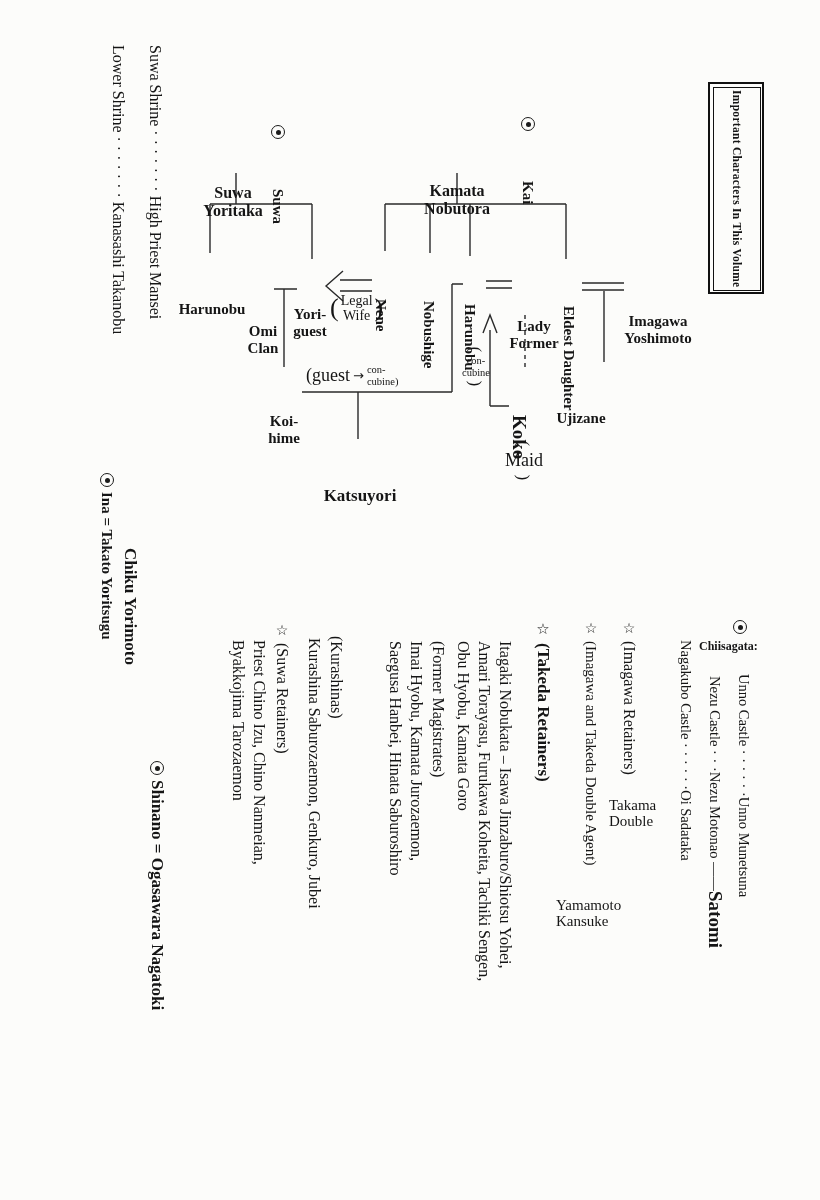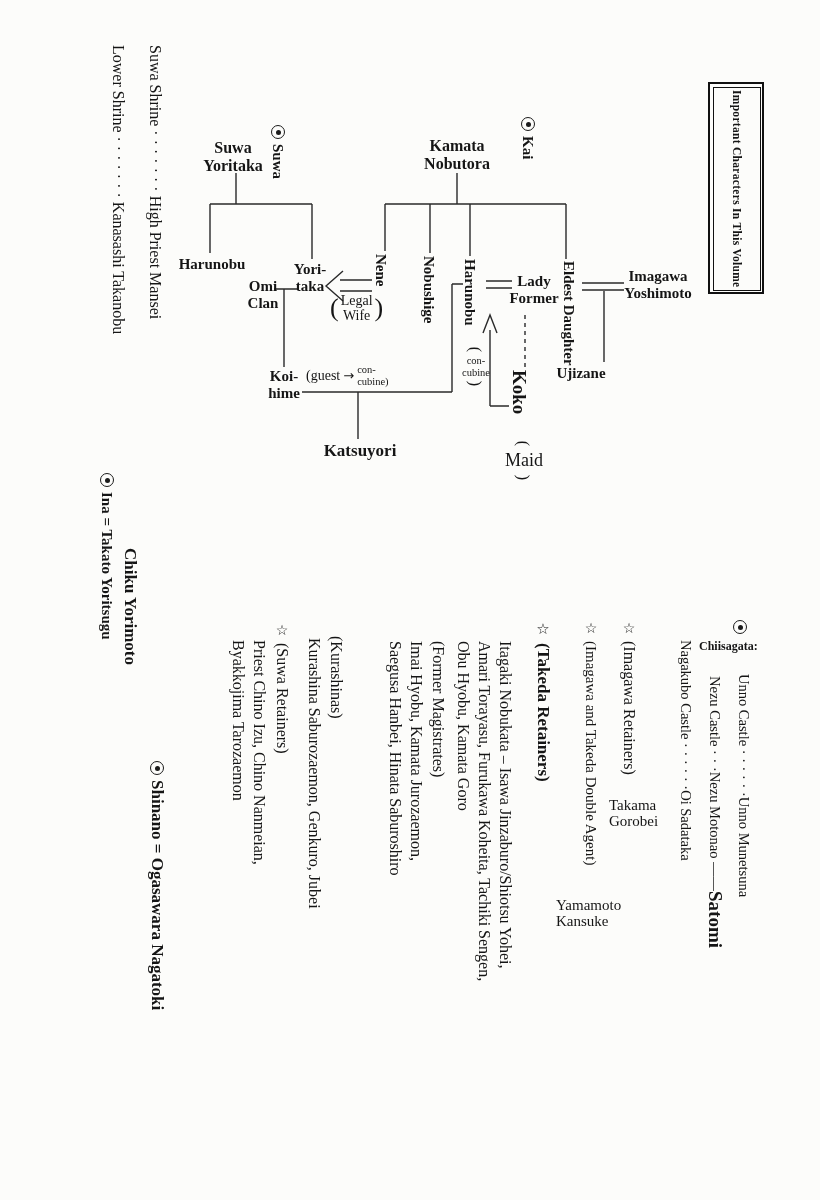--- a/index.html
+++ b/index.html
@@ -22,21 +22,21 @@
   .fisheye::after{content:"";position:absolute;left:50%;top:50%;width:5px;height:5px;
     margin:-2.5px 0 0 -2.5px;border-radius:50%;background:#1b1b1b;}
   .v .fisheye{margin:1px 0 5px 0;}
   
   .vp{display:flex;flex-direction:column;align-items:center;}
   .vp .p{display:block;transform:rotate(90deg);font-size:16px;line-height:11px;height:11px;}
   .vp .small{font-size:10.5px;line-height:1.1;text-align:center;}
   
   .hp{display:flex;align-items:center;gap:2px;}
   .hp .p{font-size:26px;font-weight:normal;line-height:1;}
-  .treename{font-size:15px;line-height:1.12;font-weight:bold;}
+  .treename{font-size:15px;line-height:1.12;font-weight:bold;margin-top:45px;}
   .list16{font-size:16px;line-height:21px;}
 </style>
 </head>
 <body>
 
 <div id="page">
 
   
   <svg class="abs" style="left:0;top:0;" width="820" height="1200" viewBox="0 0 820 1200">
     <g stroke="#2a2a2a" stroke-width="1.4" fill="none">
@@ -77,21 +77,21 @@
   <div class="abs ml ctr treename" style="left:193px;top:139px;width:80px;font-size:16px;">Suwa
 Yoritaka</div>
 
   <div class="abs v" style="left:269px;top:124px;">
     <span class="fisheye"></span><span class="treename">Suwa</span>
   </div>
 
   <div class="abs ctr treename" style="left:172px;top:256px;width:80px;">Harunobu</div>
 
   <div class="abs ml ctr treename" style="left:285px;top:261px;width:50px;">Yori-
-taka</div>
+guest</div>
 
   <div class="abs ml ctr treename" style="left:238px;top:278px;width:50px;">Omi
 Clan</div>
 
   <div class="abs v treename" style="left:372px;top:254px;">Nene</div>
 
   <div class="abs hp" style="left:330px;top:293px;">
     <span class="p">(</span>
     <span class="ml ctr" style="font-size:14px;line-height:1.1;">Legal
 Wife</span>
@@ -131,21 +131,21 @@
   <div class="abs vp" style="left:504px;top:438px;width:40px;">
     <span class="p">(</span>
     <span style="font-size:18px;line-height:1.3;">Maid</span>
     <span class="p">)</span>
   </div>
 
   <div class="abs ml ctr treename" style="left:262px;top:368px;width:44px;">Koi-
 hime</div>
 
   <div class="abs" style="left:306px;top:364px;display:flex;align-items:center;gap:3px;">
-    <span style="font-size:14px;text-align:right;">(guest</span>
+    <span style="font-size:18px;text-align:right;">(guest</span>
     <span class="sym" style="font-size:13px;">→</span>
     <span class="ml" style="font-size:10.5px;line-height:1.1;">con-
 cubine)</span>
   </div>
 
   <div class="abs ctr treename" style="left:322px;top:441px;width:76px;font-size:17px;">Katsuyori</div>
 
   
   <div class="abs v b" style="left:98px;top:472px;font-size:15px;">
     <span class="fisheye"></span><span>Ina = Takato Yoritsugu</span>
@@ -163,21 +163,21 @@
   <div class="abs v" style="left:703px;top:676px;font-size:14.5px;line-height:24px;">
     <span>Nezu Castle · · ·Nezu Motonao ——</span><span class="b" style="font-size:19px;">Satomi</span>
   </div>
   <div class="abs v" style="left:676px;top:640px;font-size:14.5px;line-height:19px;">Nagakubo Castle · · · · · ·Oi Sadataka</div>
 
   
   <div class="abs v list16" style="left:618px;top:620px;">
     <span class="sym upright" style="font-size:14px;">☆</span><span style="margin-top:5px;">(Imagawa Retainers)</span>
   </div>
   <div class="abs ml" style="left:609px;top:797px;font-size:15px;line-height:16px;">Takama
-Gorobei</div>
+Double</div>
 
   
   <div class="abs v" style="left:582px;top:620px;font-size:15px;">
     <span class="sym upright" style="font-size:14px;">☆</span><span style="margin-top:5px;">(Imagawa and Takeda Double Agent)</span>
   </div>
   <div class="abs ml" style="left:556px;top:897px;font-size:15px;line-height:16px;">Yamamoto
 Kansuke</div>
 
   
   <div class="abs v b" style="left:533px;top:620px;font-size:17px;">

